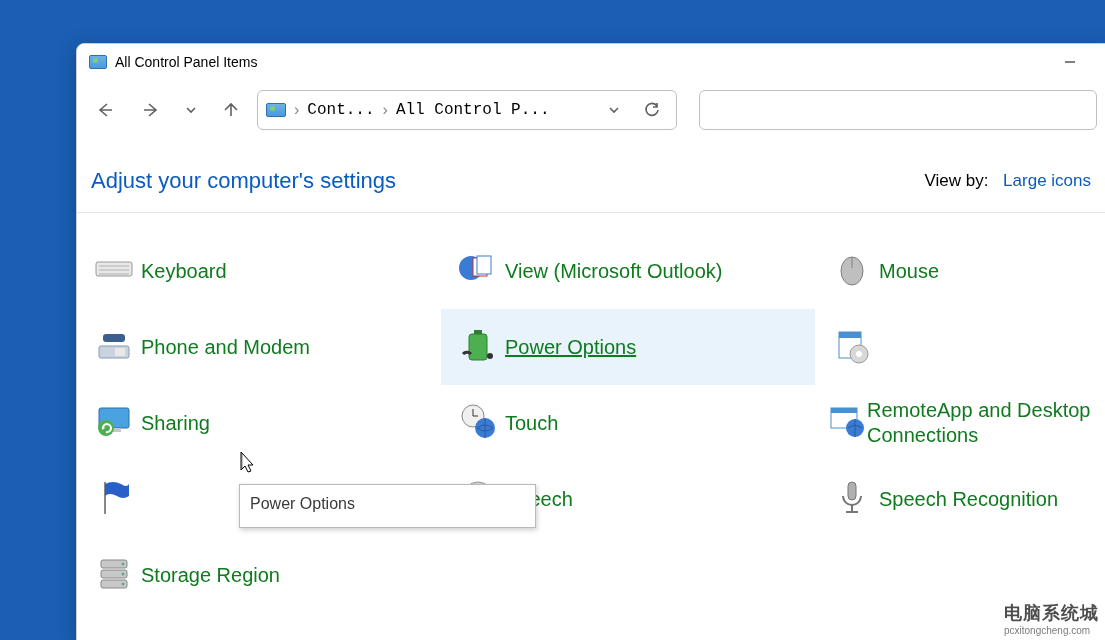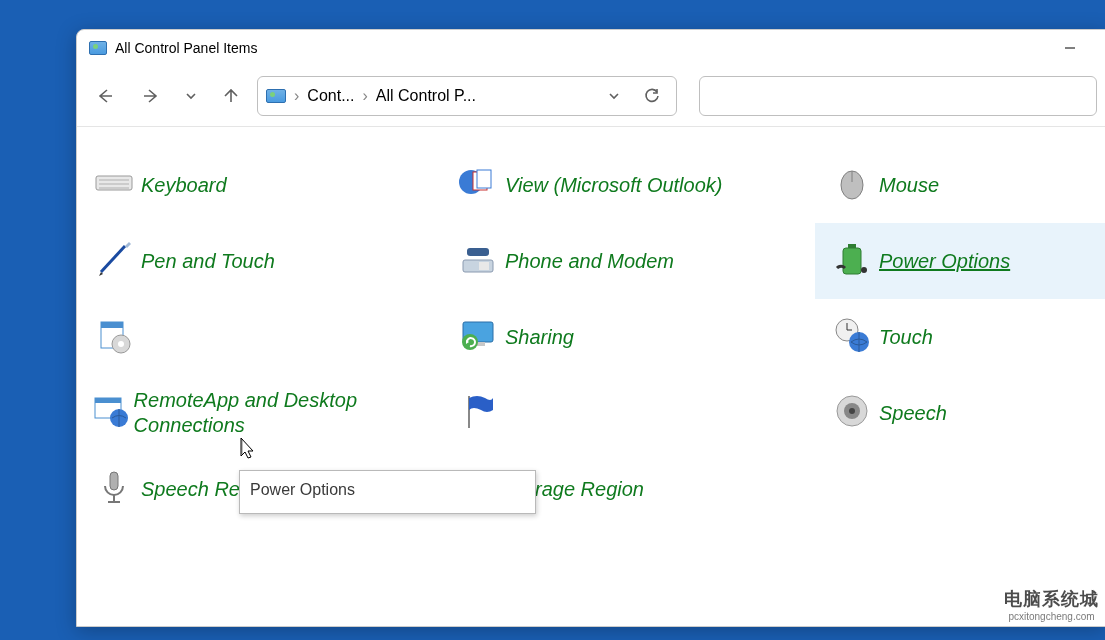--- a/index.html
+++ b/index.html
@@ -7,21 +7,21 @@
     font-family: "Segoe UI", Arial, sans-serif;
     background: #1a5fb4;
     width: 1105px;
     height: 640px;
     overflow: hidden;
     position: relative;
   }
   .window {
     position: absolute;
     left: 76px;
-    top: 29px;
+    top: 43px;
     width: 1030px;
     height: 598px;
     background: #ffffff;
     border: 1px solid #cccccc;
     border-top-left-radius: 8px;
     box-shadow: 0 4px 20px rgba(0,0,0,0.25);
     overflow: hidden;
   }
   
   .titlebar {
@@ -82,21 +82,21 @@
   .addressbar .crumb-icon {
     width: 20px; height: 14px;
     background: linear-gradient(180deg,#6fb1e6 0%,#4a9be0 100%);
     border:1px solid #2d6fb0; border-radius:2px; position:relative;
   }
   .addressbar .crumb-icon::after {
     content:""; position:absolute; left:3px; top:2px; width:5px; height:5px;
     background:#7bd17b; border-radius:50%;
   }
   .addressbar .sep { color:#888; padding: 0 2px; }
-  .addressbar .crumb { white-space:nowrap; overflow:hidden; text-overflow:ellipsis; max-width: 140px; }
+  .addressbar .crumb { white-space:nowrap; overflow:hidden; text-overflow:ellipsis; max-width: 140px; font-family: Liberation Mono, monospace; }
   .addressbar .expand, .addressbar .refresh {
     width: 32px; height: 32px; display:flex; align-items:center; justify-content:center;
   }
   .addressbar .flexgap { flex:1; }
   .searchbar {
     flex: 1;
     height: 40px;
     border: 1px solid #bfbfbf;
     border-radius: 6px;
     margin-left: 16px;
@@ -131,21 +131,20 @@
     grid-template-columns: 364px 374px 292px;
     row-gap: 0;
     padding-top: 20px;
   }
   .item {
     display:flex;
     align-items:center;
     min-height: 76px;
     padding: 4px 10px 4px 10px;
     cursor: pointer;
-    font-style: italic;
   }
   .item .icon-slot {
     width: 54px;
     display:flex; justify-content:center; align-items:center;
   }
   .item .icon-slot svg { width: 42px; height: 42px; }
   .item .label {
     font-size: 20px;
     color: #0f7a1e;
     line-height: 1.25;
@@ -188,21 +187,20 @@
     color: rgba(0,0,0,0.7);
     letter-spacing: 1px;
     text-shadow: 0 0 3px #fff;
   }
   .watermark .sub {
     display:block;
     font-size: 10px;
     font-weight: 400;
     color: rgba(0,0,0,0.55);
     letter-spacing: 0;
-    text-align:center;
   }
 </style>
 </head>
 <body>
 
 <div class="window">
 
   <div class="titlebar">
     <div class="app-icon"></div>
     <div class="title">All Control Panel Items</div>
@@ -252,20 +250,27 @@
         <svg width="18" height="18" viewBox="0 0 18 18" stroke="#606060" fill="none" stroke-width="1.6">
             <path d="M14 5 A6 6 0 1 0 15 9"></path>
             <path d="M14 2 L14 6 L10 6"></path>
           </svg>
       </div>
     </div>
 
     <div class="searchbar"></div>
   </div>
 
+  <div class="header">
+    <h1>Adjust your computer's settings</h1>
+    <div class="viewby">
+      <span>View by:</span>
+      <span class="link">Large icons</span>
+    </div>
+  </div>
 
   <div class="divider"></div>
 
   <div class="grid">
 
     <div class="item">
       <div class="icon-slot">
           <span>
         <svg viewBox="0 0 42 42">
               <rect x="3" y="14" width="36" height="14" rx="2" fill="#e8e8e8" stroke="#9a9a9a"></rect>
@@ -297,32 +302,20 @@
         <svg viewBox="0 0 42 42">
               <ellipse cx="21" cy="23" rx="11" ry="14" fill="#bfbfbf" stroke="#808080"></ellipse>
               <line x1="21" y1="9" x2="21" y2="20" stroke="#808080"></line>
             </svg>
       </span>
         </div>
       <div class="label">Mouse</div>
     </div>
 
 
-    <div class="item">
-      <div class="icon-slot">
-          <span>
-        <svg viewBox="0 0 42 42">
-              <line x1="8" y1="34" x2="32" y2="8" stroke="#1a4aa0" stroke-width="3"></line>
-              <polygon points="32,8 36,4 38,6 34,10" fill="#a0b8d6"></polygon>
-              <polygon points="8,34 6,38 10,36" fill="#333"></polygon>
-            </svg>
-      </span>
-        </div>
-      <div class="label">Pen and Touch</div>
-    </div>
 
     <div class="item">
       <div class="icon-slot">
           <span>
         <svg viewBox="0 0 42 42">
               <rect x="6" y="22" width="30" height="12" rx="2" fill="#c8d4e0" stroke="#8a9ab0"></rect>
               <rect x="10" y="10" width="22" height="8" rx="3" fill="#3a5f90"></rect>
               <rect x="22" y="24" width="10" height="8" fill="#e8e8e8"></rect>
             </svg>
       </span>

